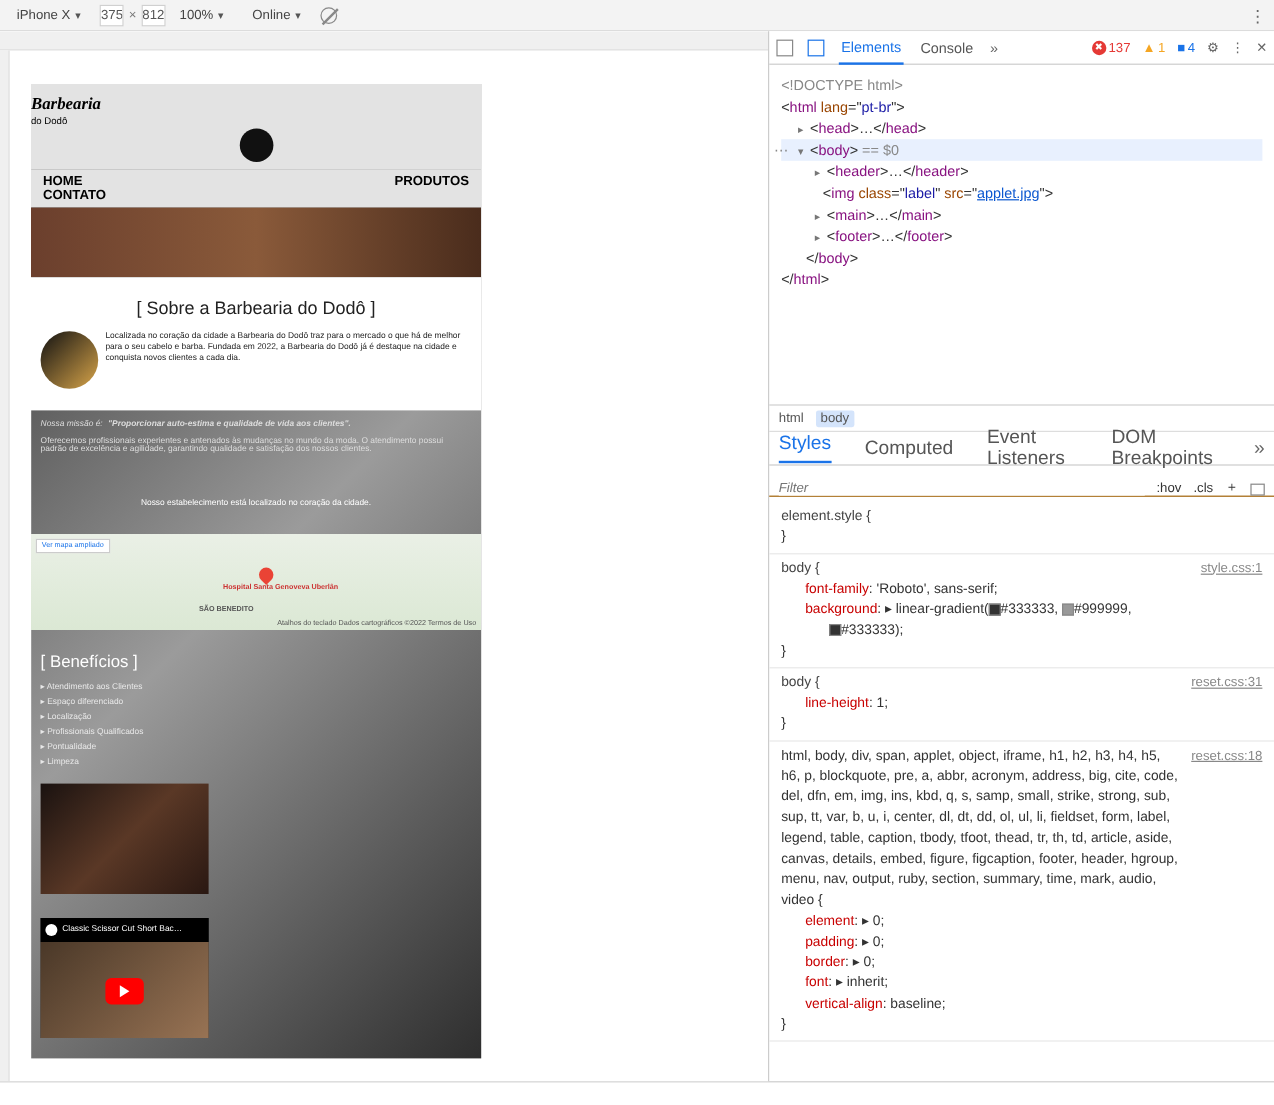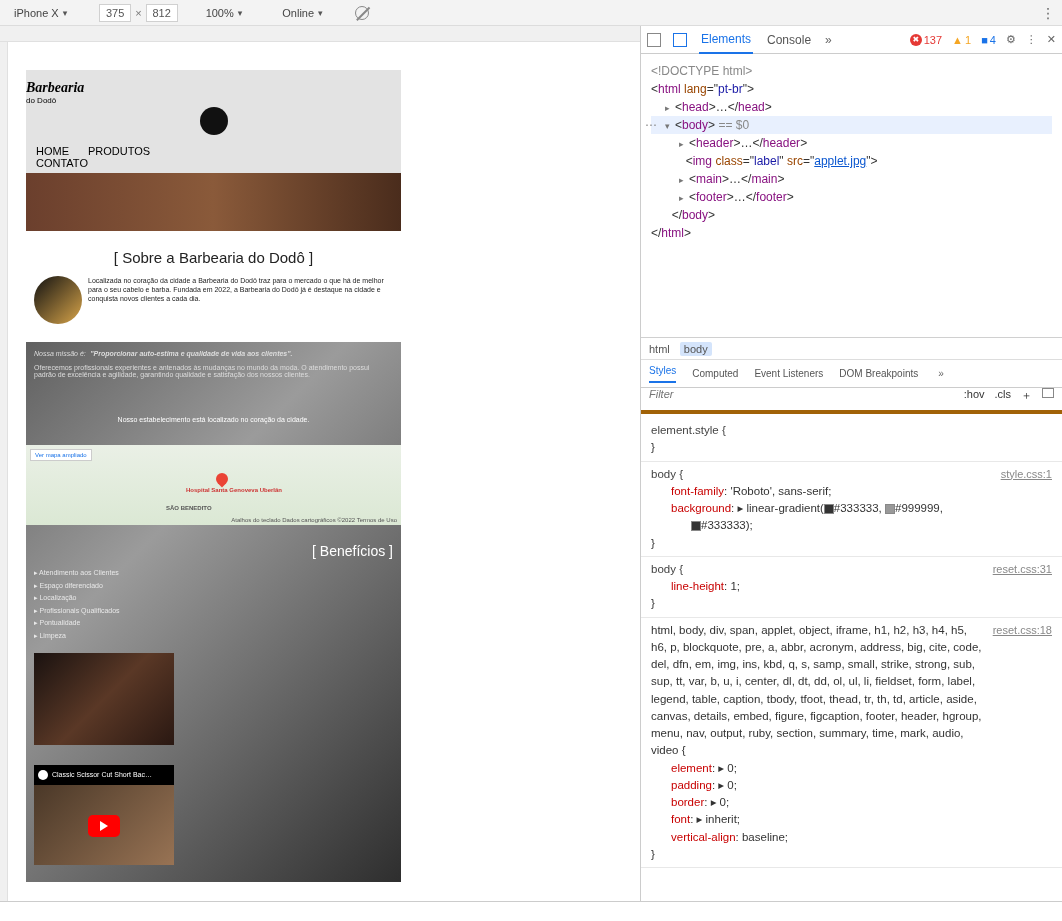--- a/index.html
+++ b/index.html
@@ -1,55 +1,55 @@
 <!DOCTYPE html>
 <html><head>
 <meta charset="utf-8">
 <style>
 *{margin:0;padding:0;box-sizing:border-box;font-family:Arial,Helvetica,sans-serif}
 body{background:#fff;width:1062px;height:921px;overflow:hidden;display:flex;flex-direction:column}
 .top-toolbar{height:26px;background:#f3f3f3;border-bottom:1px solid #dcdcdc;display:flex;align-items:center;font-size:11px;color:#444;padding:0 6px}
-.tb-left{display:flex;align-items:center;gap:20px}
+.tb-left{display:flex;align-items:center;gap:4px}
 .dev-dd{padding:3px 12px 3px 8px;background:transparent;display:flex;align-items:center;gap:4px}
 .dev-dd:after{content:"▾";font-size:9px;color:#555}
 .dims{display:flex;align-items:center;gap:4px}
-.dim-in{width:32px;height:18px;border:1px solid #d0d0d0;text-align:center;font-size:11px;color:#555;background:#fff}
+.dim-in{width:20px;height:18px;border:1px solid #d0d0d0;text-align:center;font-size:11px;color:#555;background:#fff}
 .x{color:#777}
 .no-throttle{width:14px;height:14px;border:1.5px solid #888;border-radius:50%;position:relative}
 .no-throttle:before{content:"";position:absolute;width:18px;height:1.5px;background:#888;transform:rotate(-45deg);top:6px;left:-2px}
 .tb-right{margin-left:auto}
 .kebab{font-size:14px;letter-spacing:1px;color:#666}
 .main-row{flex:1;display:flex;min-height:0}
 .preview-col{width:640px;background:#fff;position:relative;overflow:hidden}
 .ruler-h{height:16px;background:#f0f0f0;border-bottom:1px solid #e0e0e0}
 .ruler-v{position:absolute;left:0;top:16px;width:8px;bottom:0;background:#f0f0f0;border-right:1px solid #e0e0e0}
 .device-wrap{position:absolute;left:26px;top:44px;width:375px;height:812px;background:linear-gradient(135deg,#2e2e2e,#9b9b9b,#2e2e2e);overflow:auto}
 .hdr{background:#e3e3e3;text-align:left;padding:10px 0 6px}
 .logo-text{font:italic 600 14px Georgia,serif}
 .logo-sub{font-size:8px}
 .logo-circ{width:28px;height:28px;margin:2px auto 0;background:#111;border-radius:50%}
-.nav{display:flex;justify-content:flex-start;background:#e3e3e3;font-size:11px;font-weight:400;padding:4px 10px}
+.nav{display:flex;justify-content:space-between;background:#e3e3e3;font-size:11px;font-weight:700;padding:4px 10px}
 .nav a{color:#000;text-decoration:none}
 .hero{height:58px;background:linear-gradient(90deg,#6b3f2d,#8a5a3a,#4a2c1c);display:flex;align-items:center;justify-content:center}
 .sec-sobre{background:#fff;padding:18px 8px;color:#222}
 .sec-title{text-align:center;font-size:15px;font-weight:500}
 .sobre-body{display:flex;gap:6px;margin-top:10px}
 .sobre-img{width:48px;height:48px;background:linear-gradient(135deg,#111,#d8a54a);border-radius:50%}
 .sobre-txt{font-size:7px;line-height:1.3;flex:1}
 .sobre-em{font-size:7px;font-style:italic;margin-top:6px;color:#ddd}
 .sobre-p{font-size:7px;margin-top:4px;color:#ddd}
 .sec-estab{padding:16px 8px 8px;color:#fff}
 .sec-estab h2{text-align:center;font-size:14px;font-weight:400}
 .sec-estab p{text-align:center;font-size:7px;margin-top:10px}
 .map{height:80px;background:linear-gradient(0deg,#dbe8d4,#eaf0e6);margin-top:14px;position:relative;font-size:6px;color:#555}
 .map-btn{position:absolute;top:4px;left:4px;background:#fff;padding:2px 4px;border:1px solid #ccc;color:#1a73e8}
 .map-pin{position:absolute;width:12px;height:12px;background:#ea4335;border-radius:50% 50% 50% 0;transform:rotate(-45deg);top:28px;left:190px}
 .map-lbl{position:absolute;top:42px;left:160px;font-size:6px;font-weight:700;color:#c33}
 .sec-ben{padding:18px 8px;color:#fff}
-.sec-ben h2{text-align:right;font-size:14px;font-weight:400}
+.sec-ben h2{text-align:left;font-size:14px;font-weight:400}
 .ben-list{list-style:none;margin-top:8px}
 .ben-list li{font-size:7px;line-height:1.8;color:#e8e8e8}
 .ben-list li:before{content:"▸ ";}
 .shave-img{width:140px;height:92px;background:linear-gradient(135deg,#1a1210,#5a3826,#2a1812);margin-top:10px}
 .video{width:140px;height:100px;background:#222;margin-top:20px;position:relative}
 .video-top{height:20px;background:#000;color:#fff;font-size:7px;display:flex;align-items:center;padding:0 4px;gap:4px}
 .yt-dot{width:10px;height:10px;background:#fff;border-radius:50%}
 .video-body{height:80px;background:linear-gradient(135deg,#4a3828,#987354);position:relative}
 .play{position:absolute;width:32px;height:22px;background:#f00;border-radius:5px;top:30px;left:54px;display:flex;align-items:center;justify-content:center}
 .play:before{content:"";border-left:8px solid #fff;border-top:5px solid transparent;border-bottom:5px solid transparent}
@@ -80,25 +80,25 @@
 .sel-row:before{content:"⋯";position:absolute;left:-6px;color:#888}
 .eq{color:#888}
 .link{color:#0b57d0;text-decoration:underline}
 .crumb{height:22px;border-bottom:1px solid #ddd;display:flex;align-items:center;padding:0 8px;gap:10px;font-size:11px}
 .crumb span{color:#555}
 .crumb-body{background:#d4e4fb;padding:1px 4px;border-radius:2px}
 .find-row{display:flex;gap:8px;padding:6px 8px;border-bottom:1px solid #ddd;align-items:center}
 .find-in{flex:1;height:22px;border:1px solid #1a73e8;padding:0 6px;font-size:11px;color:#888;outline:none}
 .find-arrows{display:flex;gap:4px;color:#aaa;font-size:10px}
 .cancel{color:#1a73e8;font-size:12px}
-.styles-tabs{height:28px;display:flex;align-items:center;border-bottom:1px solid #ccc;padding:0 8px;gap:16px;font-size:10px}
+.styles-tabs{height:28px;display:flex;align-items:center;border-bottom:1px solid #ccc;padding:0 8px;gap:28px;font-size:16px}
 .styles-tabs .t{color:#555}
 .styles-tabs .t.act{color:#1a73e8;border-bottom:2px solid #1a73e8;padding-bottom:5px}
 .dbl-chev{margin-left:4px;color:#666}
-.filter-row{height:26px;display:flex;align-items:flex-start;border-bottom:4px solid #a16207;padding:0 8px;font-size:11px;gap:10px}
+.filter-row{height:26px;display:flex;align-items:flex-end;border-bottom:1px solid #a16207;padding:0 8px;font-size:11px;gap:10px}
 .filter-in{flex:1;border:none;outline:none;color:#aaa;font-size:11px;font-style:italic}
 .css-pane{flex:1;overflow:auto;padding:4px 0;font-family:Menlo,Consolas,monospace;font-size:11.5px;line-height:1.5}
 .rule{border-bottom:1px solid #e8e8e8;padding:4px 10px}
 .rule-h{display:flex;justify-content:space-between}
 .sel-c{color:#444}
 .src{color:#888;font-size:11px;text-decoration:underline}
 .decl{padding-left:20px}
 .prop{color:#c80000}
 .val{color:#333}
 .sw{display:inline-block;width:10px;height:10px;border:1px solid #888;vertical-align:middle}

